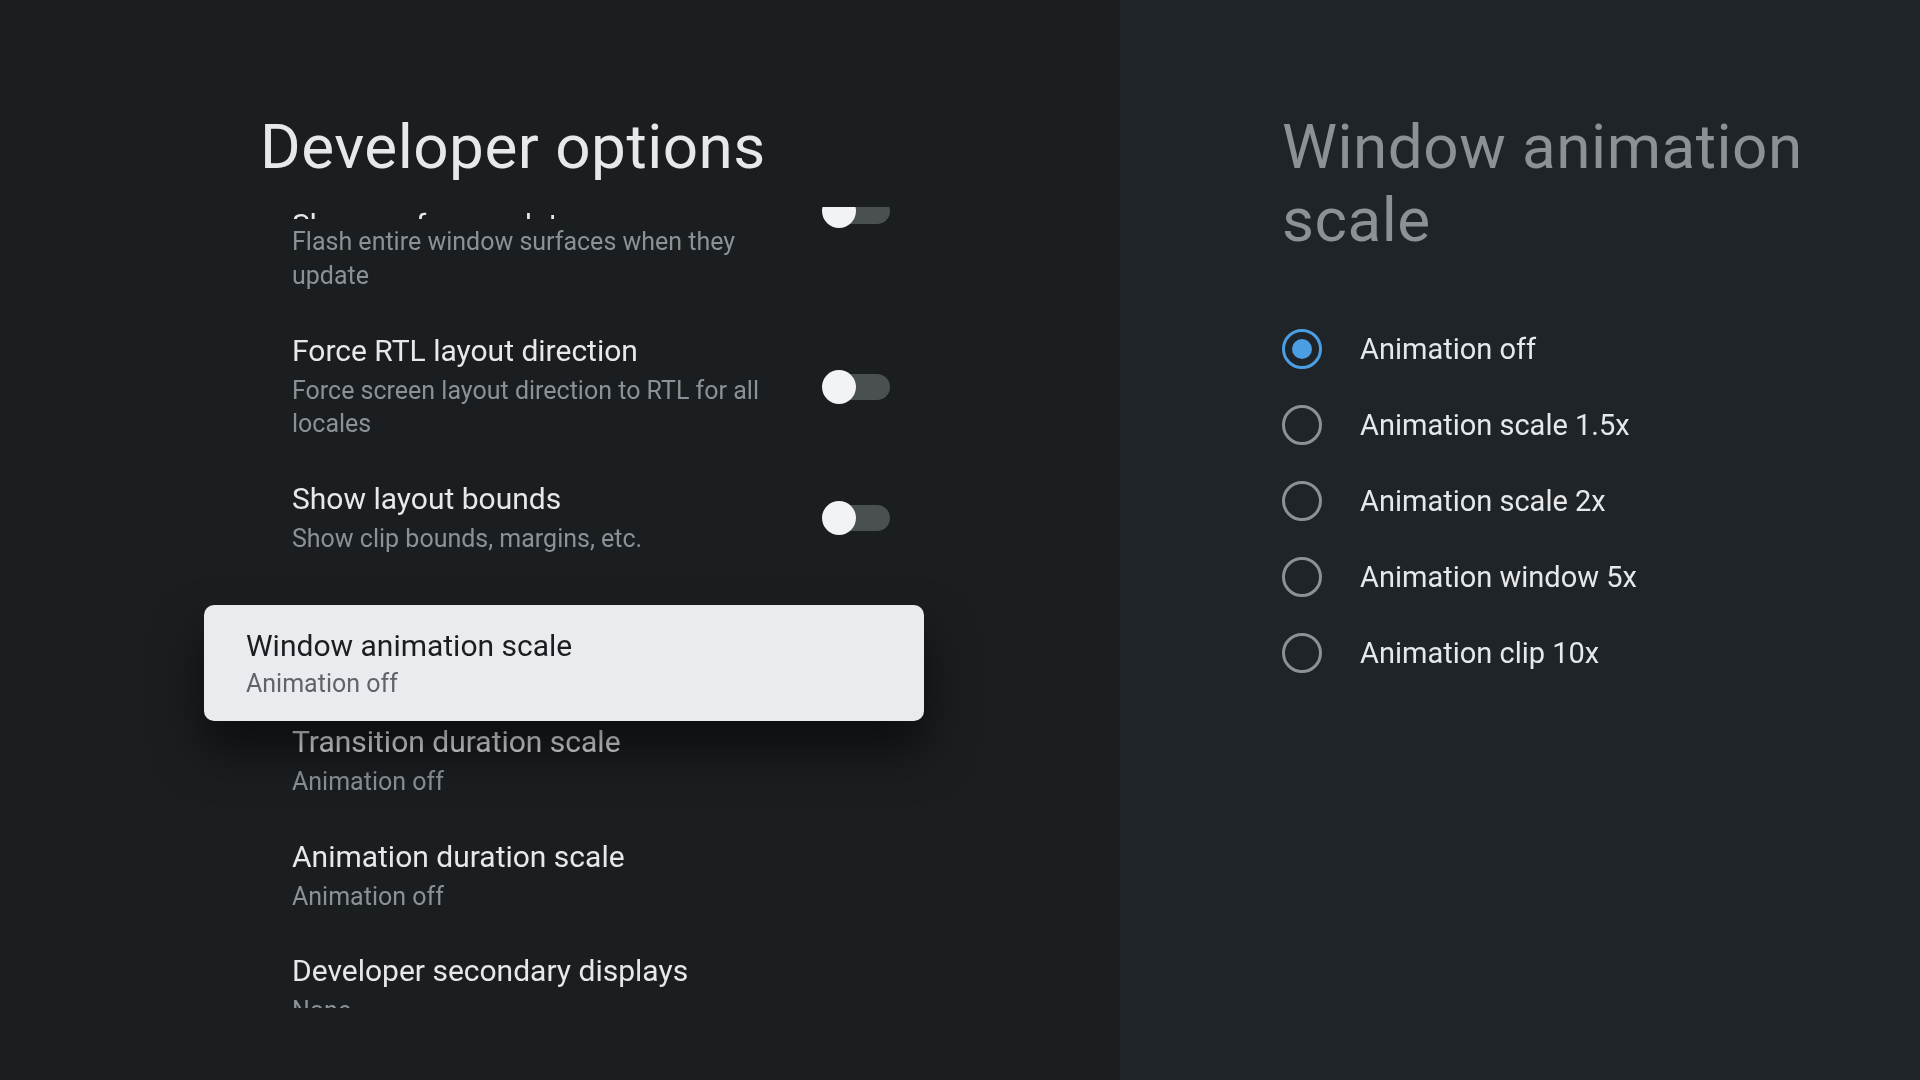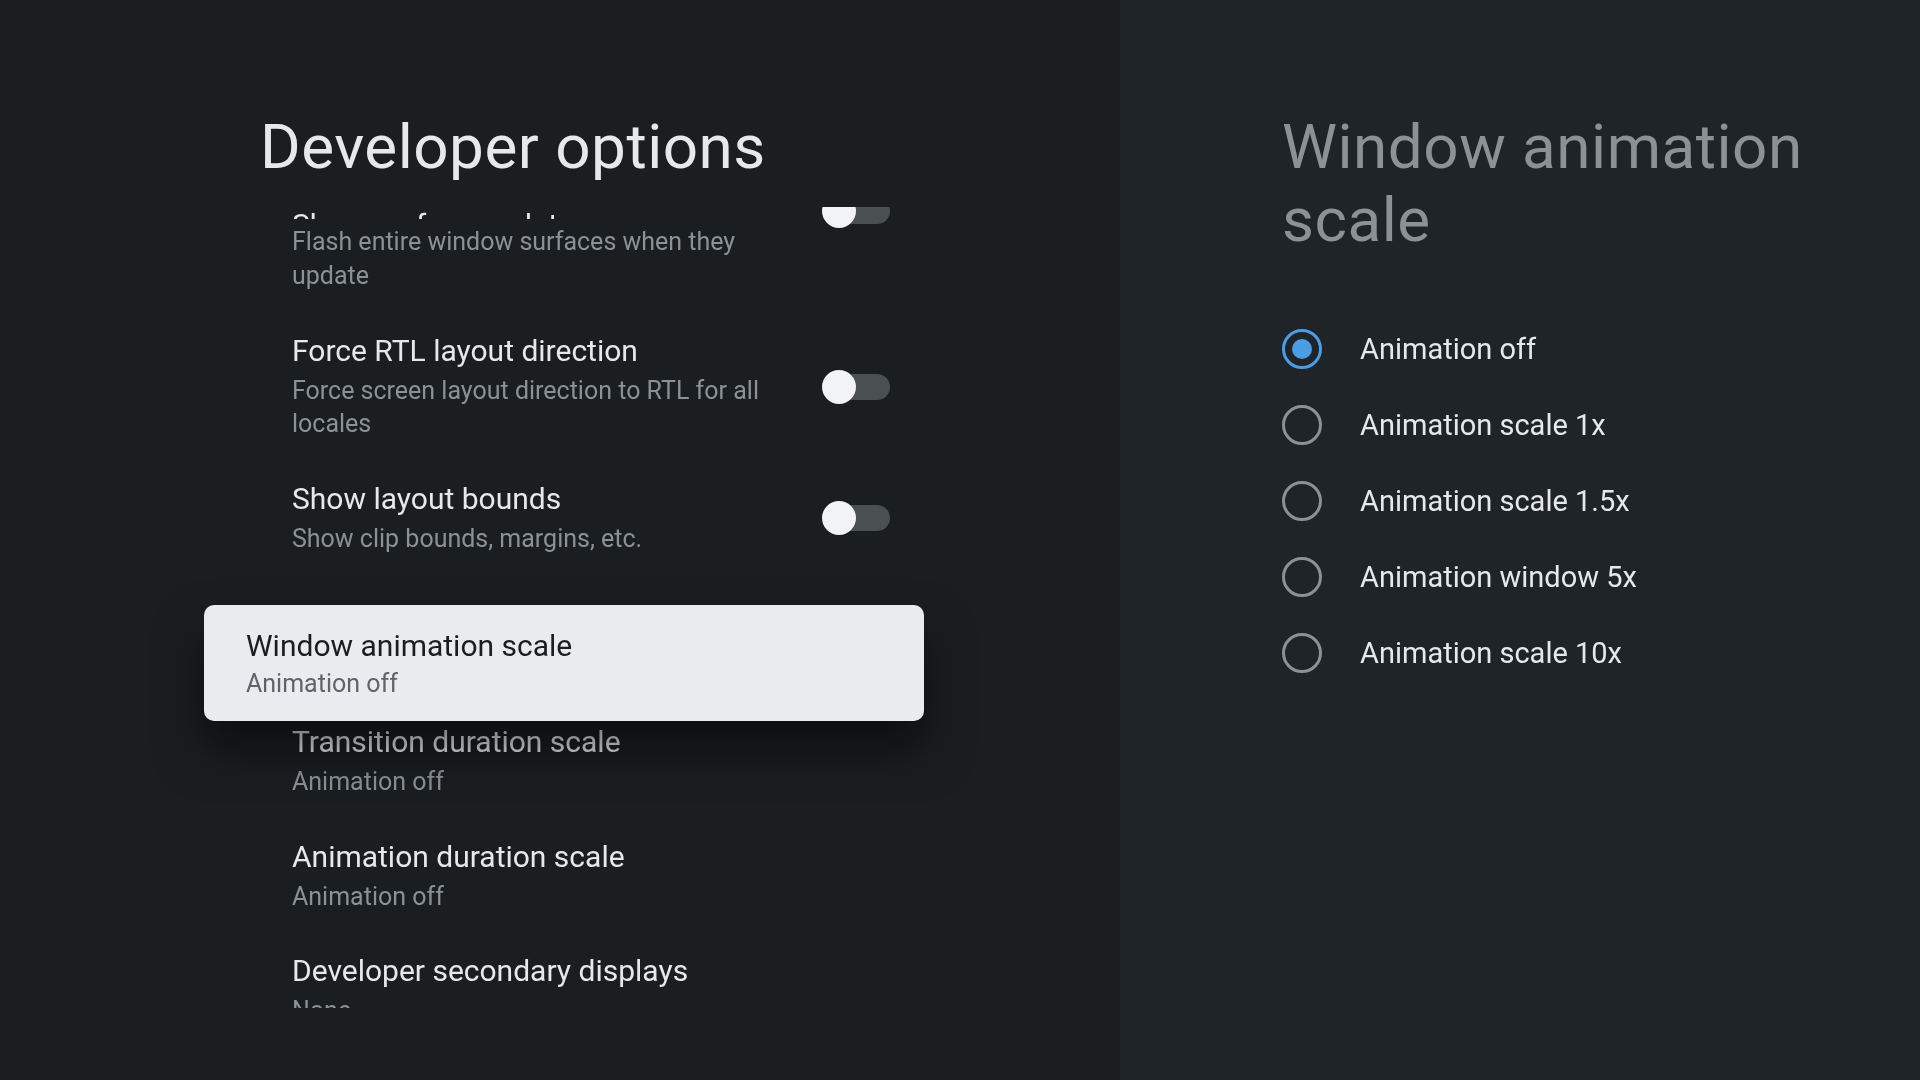--- a/index.html
+++ b/index.html
@@ -217,27 +217,27 @@
   <div class="right-title">Window animation scale</div>
 
   <div class="radio-item">
     <div class="radio-outer active">
         <div class="radio-inner"></div>
       </div>
     <div class="radio-label">Animation off</div>
   </div>
   <div class="radio-item">
     <div class="radio-outer"></div>
-    <div class="radio-label">Animation scale 1x</div>
-  </div>
-  <div class="radio-item">
-    <div class="radio-outer"></div>
     <div class="radio-label">Animation scale 1.5x</div>
   </div>
   <div class="radio-item">
     <div class="radio-outer"></div>
+    <div class="radio-label">Animation scale 2x</div>
+  </div>
+  <div class="radio-item">
+    <div class="radio-outer"></div>
     <div class="radio-label">Animation window 5x</div>
   </div>
   <div class="radio-item">
     <div class="radio-outer"></div>
-    <div class="radio-label">Animation scale 10x</div>
+    <div class="radio-label">Animation clip 10x</div>
   </div>
 </div>
 
 </body></html>

